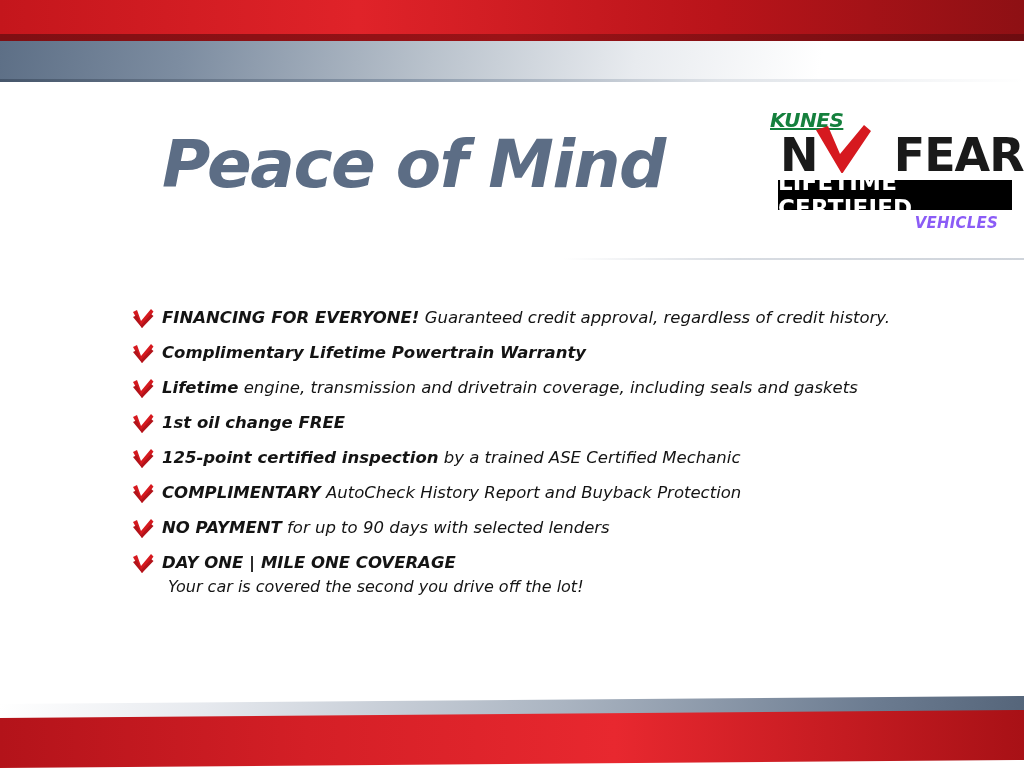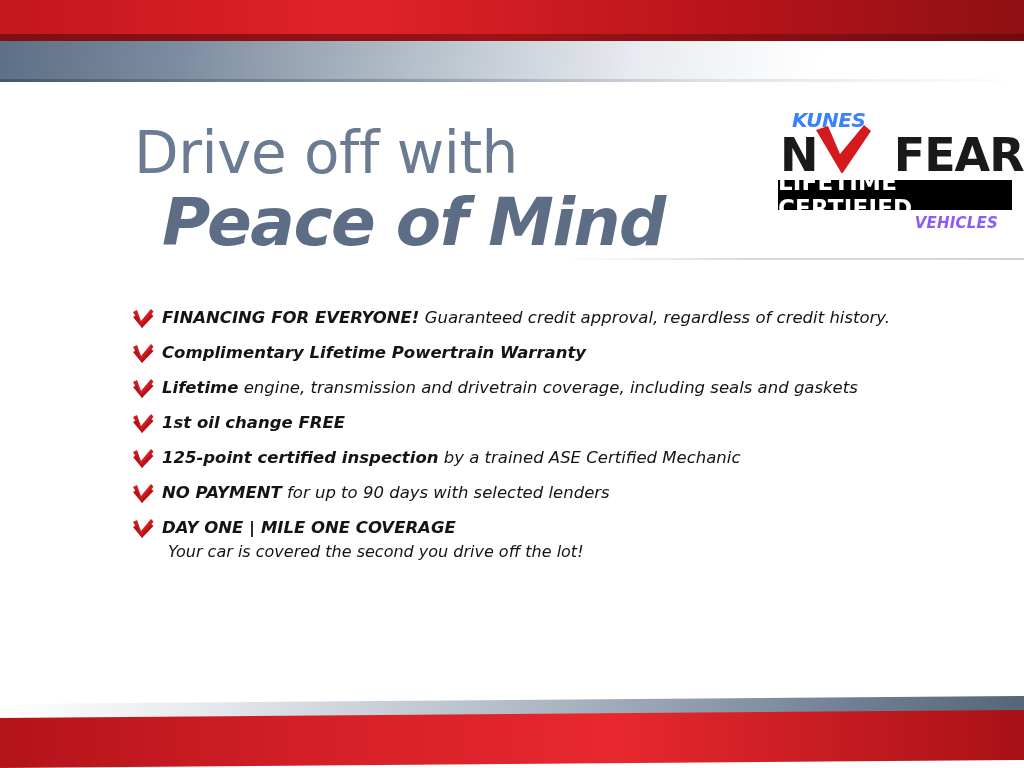--- a/index.html
+++ b/index.html
@@ -107,27 +107,28 @@
   
   .logo {
     position: absolute;
     top: 106px;
     left: 770px;
     width: 244px;
     height: 142px;
   }
   .logo .kunes {
     position: absolute;
-    top: 2px; left: 22px;
+    top: 2px; left: 0;
     font-family: "DejaVu Sans", sans-serif;
     font-weight: 700;
     font-style: italic;
     font-size: 20px;
-    color: #3b82f6;
+    color: #15803d;
     letter-spacing: -0.5px;
+    text-decoration: underline;
   }
   .logo .nofear {
     position: absolute;
     top: 22px; left: 10px;
     font-family: "DejaVu Sans", sans-serif;
     font-weight: 700;
     font-size: 46px;
     color: #1a1a1a;
     letter-spacing: -1px;
   }
@@ -207,21 +208,20 @@
 <body>
 
 <div class="page">
 
   <div class="top-red"></div>
   <div class="top-red-shadow"></div>
   <div class="top-gray"></div>
   <div class="top-gray-edge"></div>
 
   <div class="headline">
-    <div class="l1">Drive off with</div>
     <div class="l2">Peace of Mind</div>
   </div>
   <div class="headline-rule"></div>
 
   <div class="logo">
     <div class="kunes">KUNES</div>
     <div class="nofear">
       <span>N</span><span class="gap">OO</span><span>FEAR</span>
     </div>
     <svg class="checkmark" viewBox="0 0 58 52">
@@ -267,20 +267,27 @@
     </div>
 
     <div class="bullet">
       <svg class="check" viewBox="0 0 22 20">
           <path d="M1 3 L5 1 L9 12 L19 0 L21.5 2.5 L10 19 Z" fill="#d6191f"></path>
           <path d="M1 8 L5 6 L9 16 L19 5 L21.5 7 L10 19 Z" fill="#b3131a"></path>
         </svg>
       <div class="txt"><b>125-point certified inspection</b><span> by a trained ASE Certified Mechanic</span></div>
     </div>
 
+    <div class="bullet">
+      <svg class="check" viewBox="0 0 22 20">
+          <path d="M1 3 L5 1 L9 12 L19 0 L21.5 2.5 L10 19 Z" fill="#d6191f"></path>
+          <path d="M1 8 L5 6 L9 16 L19 5 L21.5 7 L10 19 Z" fill="#b3131a"></path>
+        </svg>
+      <div class="txt"><b>COMPLIMENTARY</b><span> AutoCheck History Report and Buyback Protection</span></div>
+    </div>
 
 
     <div class="bullet">
       <svg class="check" viewBox="0 0 22 20">
           <path d="M1 3 L5 1 L9 12 L19 0 L21.5 2.5 L10 19 Z" fill="#d6191f"></path>
           <path d="M1 8 L5 6 L9 16 L19 5 L21.5 7 L10 19 Z" fill="#b3131a"></path>
         </svg>
       <div class="txt"><b>NO PAYMENT</b><span> for up to 90 days with selected lenders</span></div>
     </div>
 

